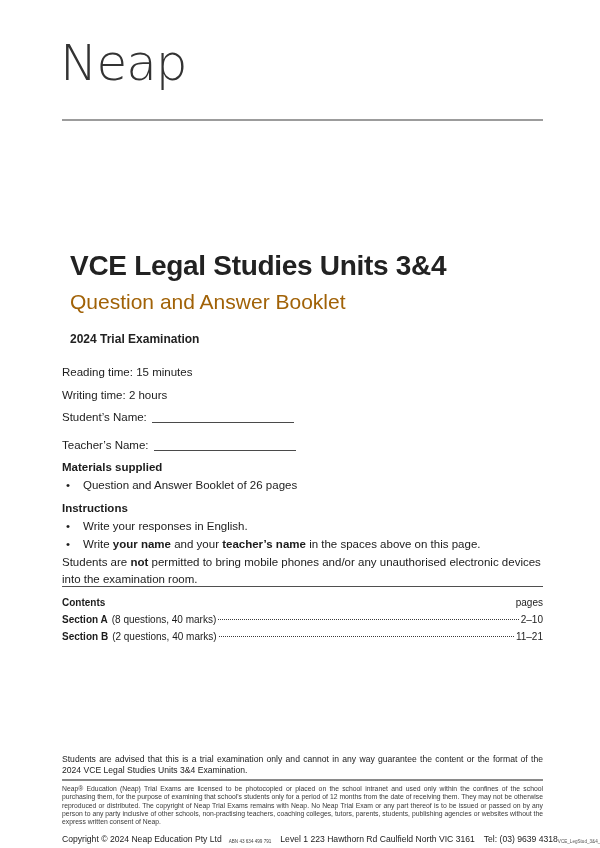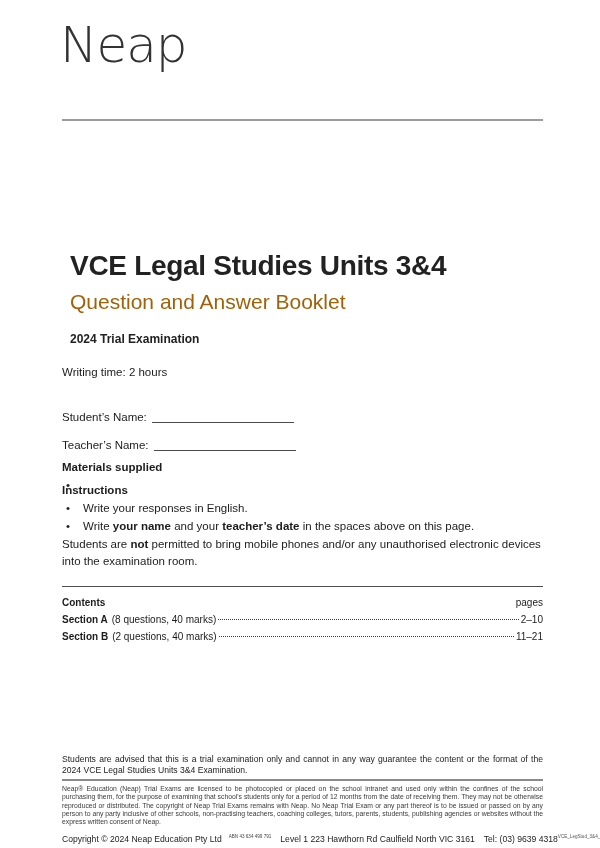--- a/index.html
+++ b/index.html
@@ -8,21 +8,21 @@
     width: 600px; height: 848px;
     font-family: "Liberation Sans", sans-serif;
     color: #1c1c1c;
     position: relative;
     overflow: hidden;
   }
   .page { position: absolute; inset: 0; background: #fff; }
 
   
   .logo {
-    position: absolute; top: 20px; left: 60px;
+    position: absolute; top: 38px; left: 60px;
     font-family: "DejaVu Sans", "Liberation Sans", sans-serif;
     font-weight: 300; font-size: 50px; line-height: 1;
     color: #333; letter-spacing: -1px;
   }
   .rule-top {
     position: absolute; top: 119px; left: 62px; right: 57px;
     height: 2px; background: #9c9c9c;
   }
 
   
@@ -62,68 +62,70 @@
   .toc-section { font-weight: bold; white-space: nowrap; }
   .toc-detail { margin-left: 4px; white-space: nowrap; }
   .toc-leader { flex: 1; border-bottom: 1.3px dotted #3a3a3a; margin: 0 2px; position: relative; top: -3px; }
   .toc-pages { white-space: nowrap; }
 
   
   .footer { position: absolute; top: 754px; left: 62px; right: 57px; }
   .advisory { font-size: 8.6px; line-height: 10.6px; text-align: justify; color: #222; }
   .rule-foot { height: 2px; background: #8a8a8a; margin-top: 4px; }
   .license { font-size: 6.8px; line-height: 8.3px; text-align: justify; color: #3a3a3a; margin-top: 4px; }
-  .copyright-row { display: flex; align-items: flex-start; margin-top: 7px; font-size: 8.6px; color: #222; white-space: nowrap; }
+  .copyright-row { display: flex; align-items: flex-end; margin-top: 7px; font-size: 8.6px; color: #222; white-space: nowrap; }
   .abn { font-size: 4.6px; color: #444; margin-left: 7px; }
   .address { margin-left: 9px; }
   .tel { margin-left: 9px; }
   .doc-code { font-size: 4.6px; color: #555; margin-left: auto; }
 </style>
 </head>
 <body>
 
 <div class="page">
 
   <div class="logo">Neap</div>
   <div class="rule-top"></div>
 
   <div class="title-block">
     <div class="doc-title">VCE Legal Studies Units 3&amp;4</div>
     <div class="doc-subtitle">Question and Answer Booklet</div>
     <div class="doc-exam">2024 Trial Examination</div>
   </div>
 
   <div class="times">
+    <div>Reading time: 15 minutes</div>
     <div>Writing time: 2 hours</div>
   </div>
 
   <div class="names">
     <div class="name-row">
       <span>Student’s Name:</span>
       <span class="write-line"></span>
     </div>
     <div class="name-row">
       <span>Teacher’s Name:</span>
       <span class="write-line"></span>
     </div>
   </div>
 
   <div class="info">
     <h3>Materials supplied</h3>
     <div class="bullet-item">
       <span class="bullet-marker">•</span>
+      <span>Question and Answer Booklet of 26 pages</span>
     </div>
     <h3 class="second">Instructions</h3>
     <div class="bullet-item">
       <span class="bullet-marker">•</span>
       <span>Write your responses in English.</span>
     </div>
     <div class="bullet-item">
       <span class="bullet-marker">•</span>
-      <span><span>Write</span> <b>your name</b> <span>and your</span> <b>teacher’s date</b> <span>in the spaces above on this page.</span></span>
+      <span><span>Write</span> <b>your name</b> <span>and your</span> <b>teacher’s name</b> <span>in the spaces above on this page.</span></span>
     </div>
     <div class="note"><span>Students are</span> <b>not</b> <span>permitted to bring mobile phones and/or any unauthorised electronic devices into the examination room.</span></div>
   </div>
 
   <div class="rule-mid"></div>
 
   <div class="contents">
     <div class="toc-head">
       <span class="toc-heading">Contents</span>
       <span>pages</span>

